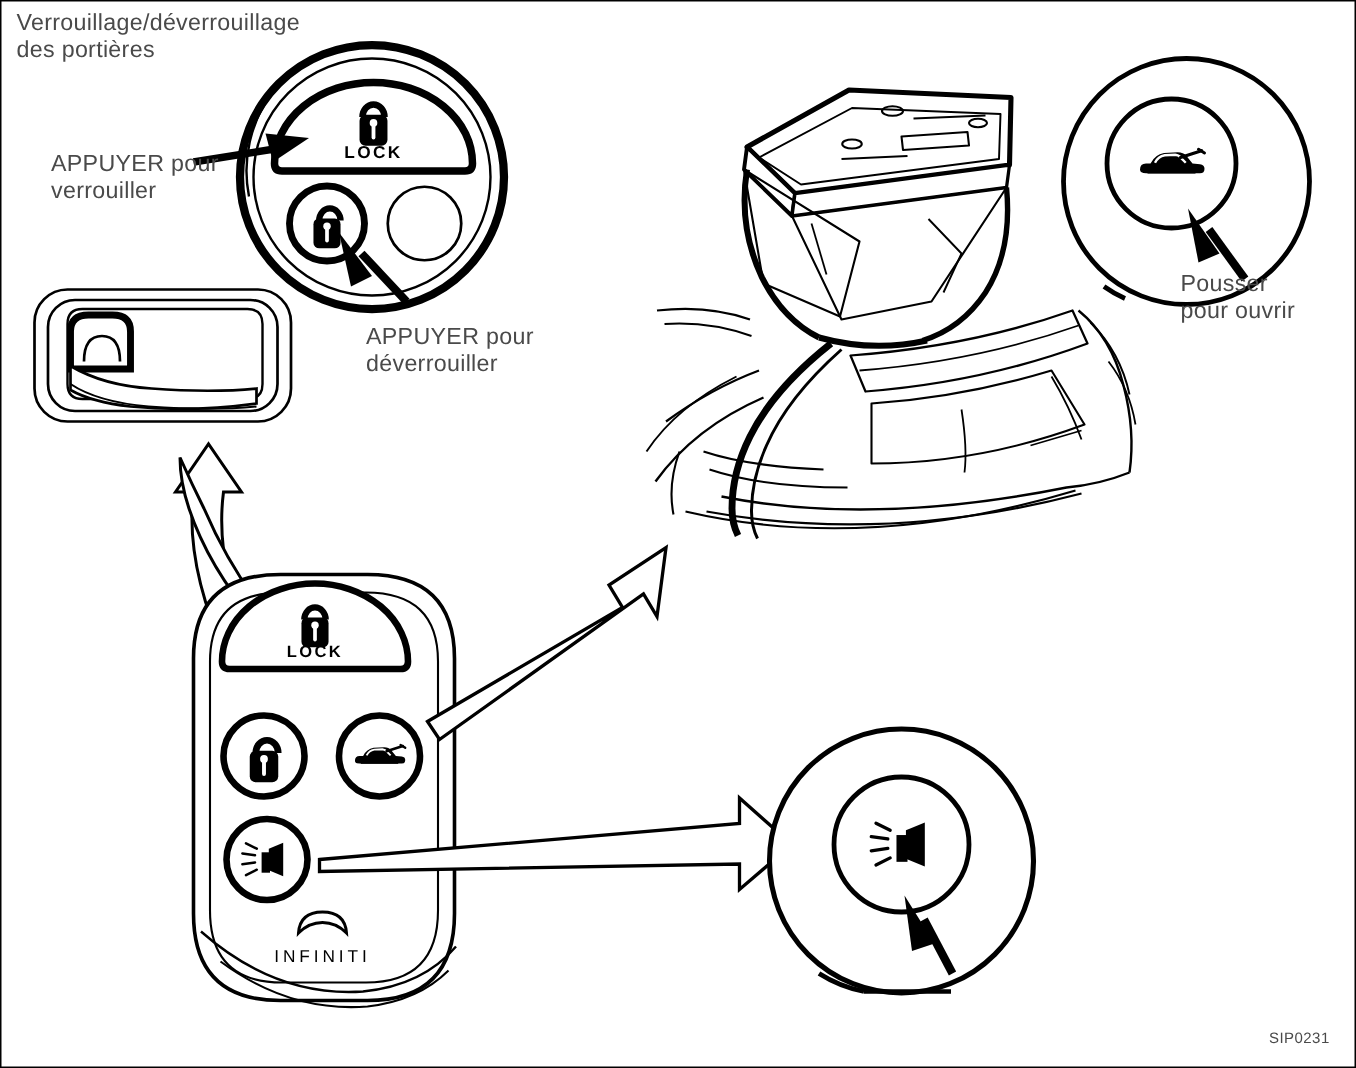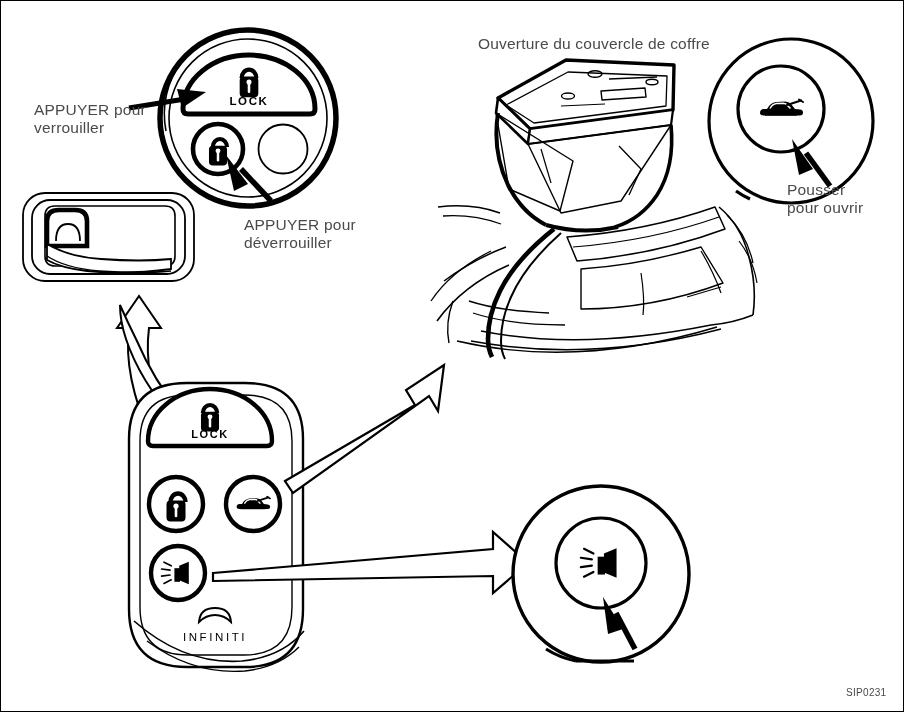--- a/index.html
+++ b/index.html
@@ -277,28 +277,29 @@
       </g>
       <path d="M 545,648 a 88,88 0 0 0 30,12" fill="none" stroke="#000" stroke-width="3.2"></path>
       <path d="M 575,660 l 58,0" stroke="#000" stroke-width="3" fill="none"></path>
     </g>
     <g>
       <path d="M 634,648 L 615,612" stroke="#000" stroke-width="5.5" fill="none"></path>
       <path d="M 602,596 L 622,628 L 607,633 Z" fill="#000"></path>
     </g>
   </svg>
 
+  <div class="lbl" id="title-doors">Verrouillage/déverrouillage
+des portières</div>
 
   <div class="lbl" id="lbl-press-lock">APPUYER pour
 verrouiller</div>
 
   <div class="lbl" id="lbl-press-unlock">APPUYER pour
 déverrouiller</div>
 
-  <div class="lbl" id="title-trunk">Ouverture du couvercle de coffre</div>
 
   <div class="lbl" id="lbl-push-open">Pousser
 pour ouvrir</div>
 
 
 
 
   <div class="lbl" id="fig-code">SIP0231</div>
 
 </div>

